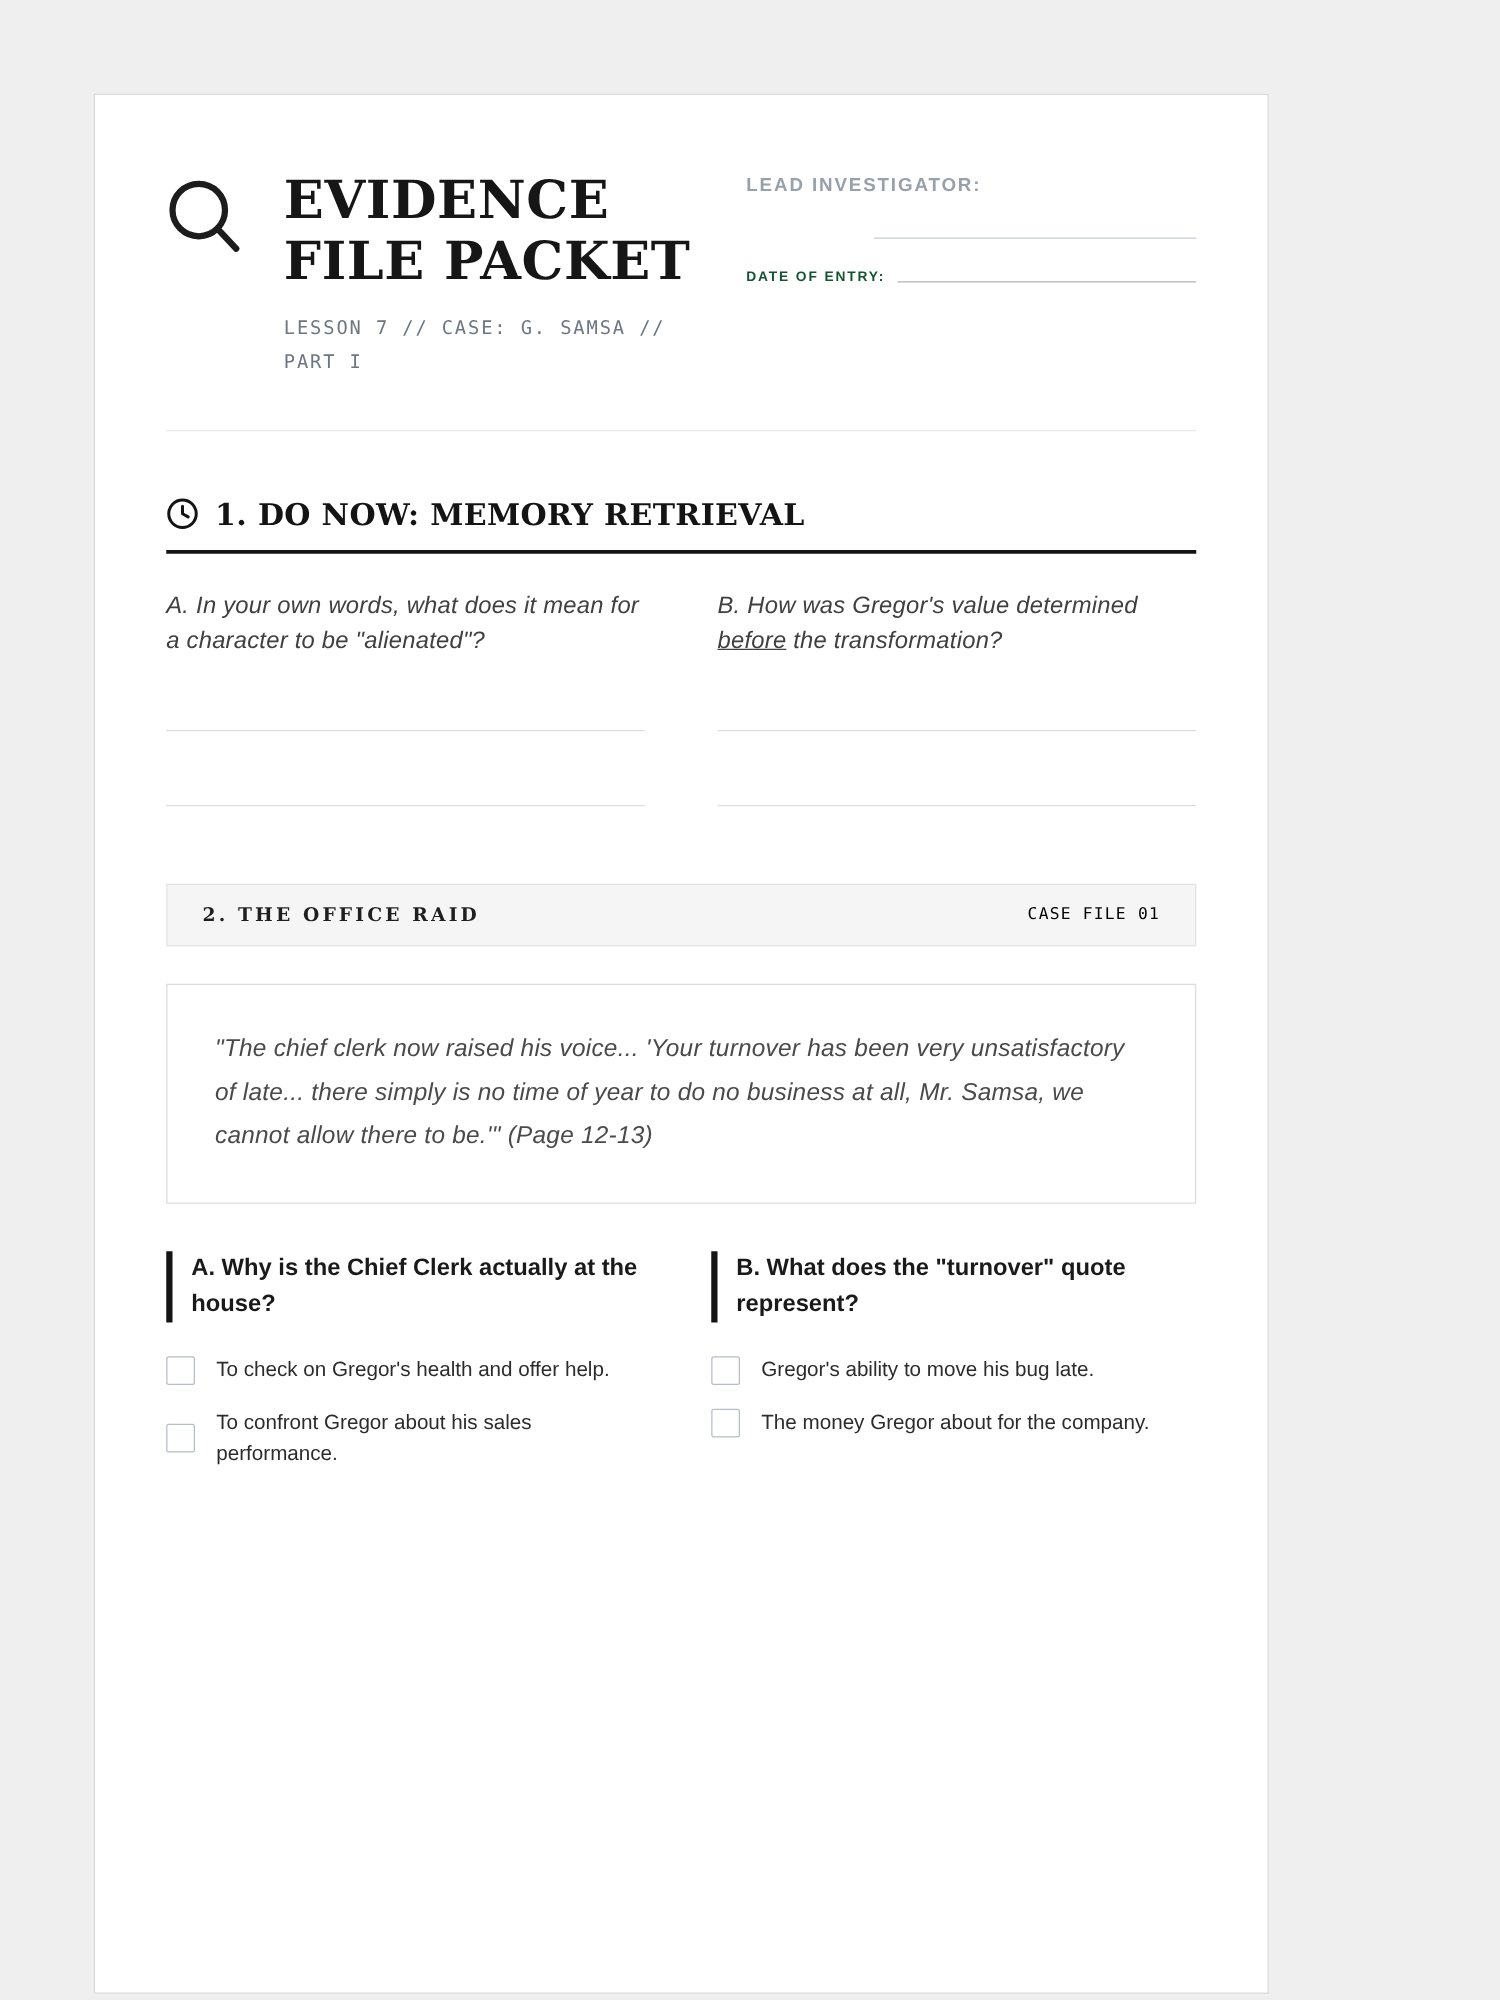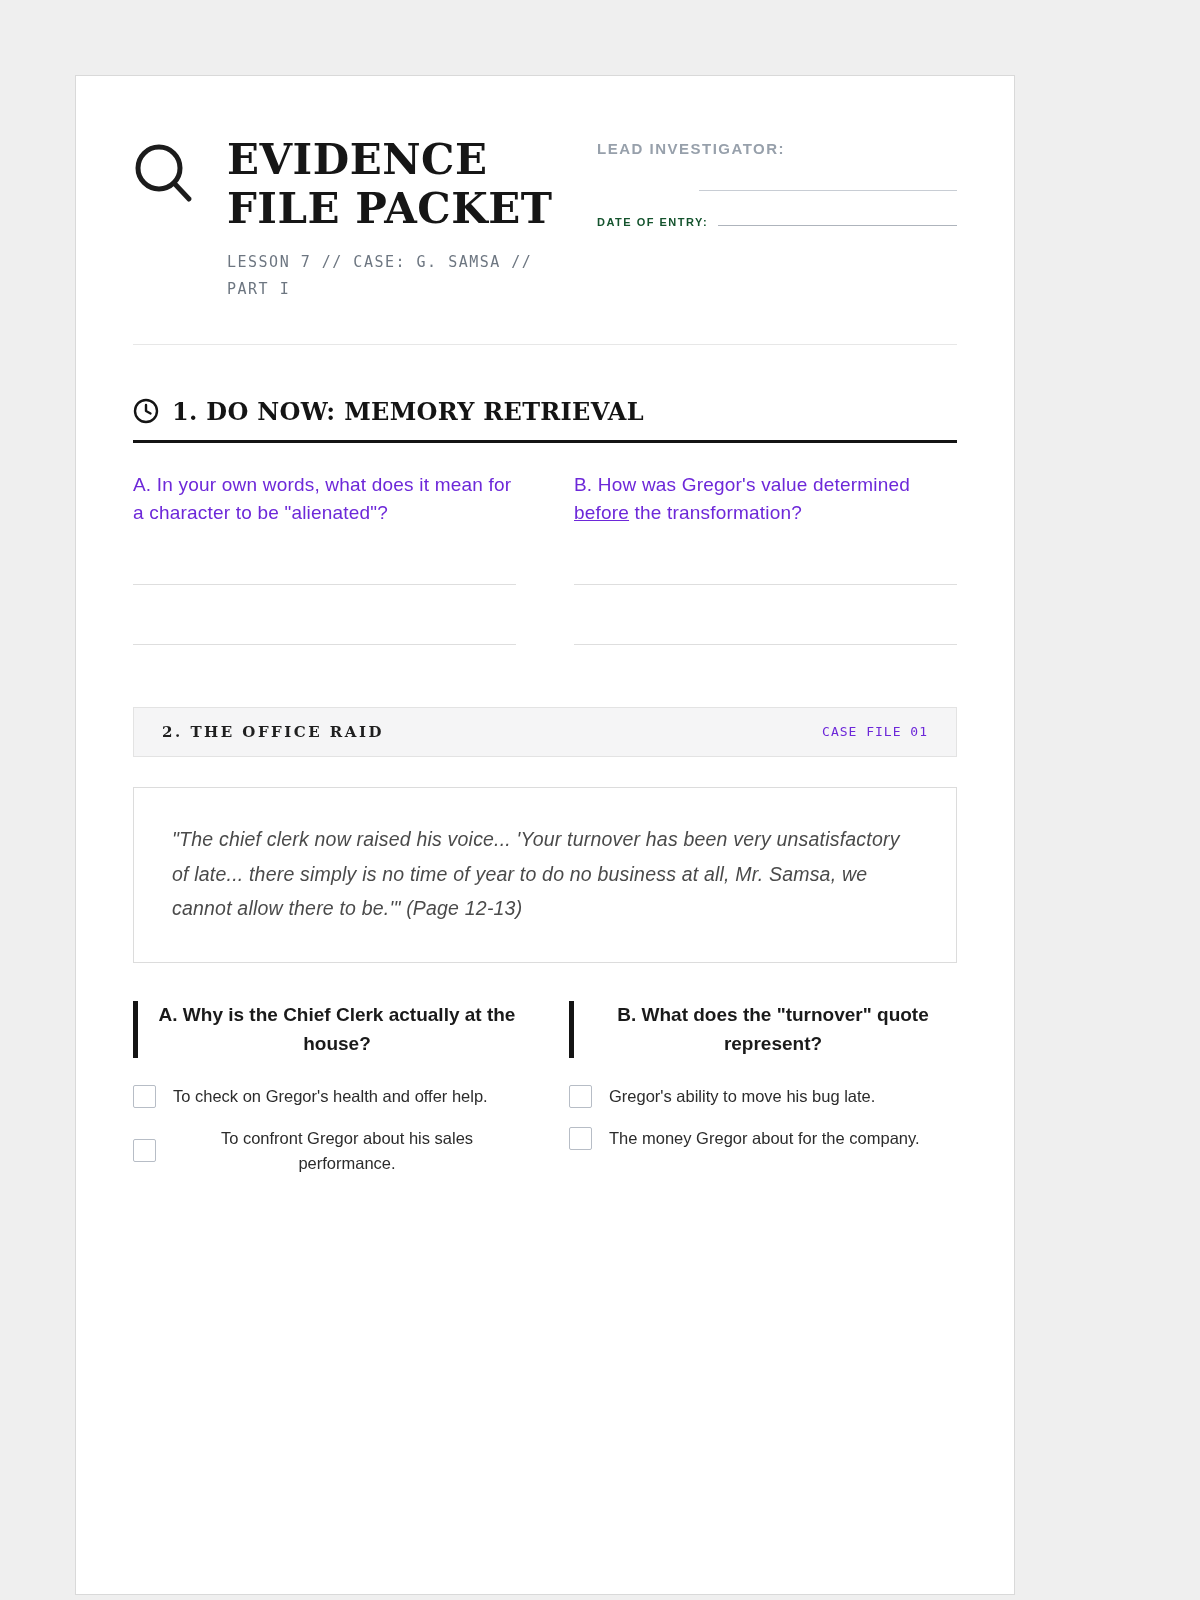--- a/index.html
+++ b/index.html
@@ -77,23 +77,24 @@
     letter-spacing: 0.3px;
     color: #141414;
   }
   .q-grid {
     display: grid;
     grid-template-columns: 1fr 1fr;
     column-gap: 58px;
     margin-top: 28px;
   }
   .q-italic {
+    font-style: italic;
     font-size: 19px;
     line-height: 1.5;
-    color: #6d28d9;
+    color: #404040;
     letter-spacing: 0.2px;
   }
   .q-italic .ul { text-decoration: underline; }
   .write-line { height: 1px; background: #dedede; }
   .write-line.first { margin-top: 56px; }
   .write-line.second { margin-top: 59px; }
 
   
   .banner {
     margin-top: 62px;
@@ -108,41 +109,40 @@
     font-family: "DejaVu Serif", serif;
     font-weight: 700;
     font-size: 15px;
     letter-spacing: 2.5px;
     color: #1f1f1f;
   }
   .case-file {
     font-family: "DejaVu Sans Mono", monospace;
     font-size: 13px;
     letter-spacing: 1px;
-    color: #6d28d9;
+    color: #000000;
   }
   .quote-box {
     margin-top: 30px;
     border: 1px solid #dcdcdc;
     padding: 34px 38px 36px 38px;
   }
   .quote-text {
     font-style: italic;
     font-size: 19.5px;
     line-height: 1.78;
     color: #4a4a4a;
     letter-spacing: 0.2px;
   }
 
   .mcq-grid {
     display: grid;
     grid-template-columns: 1fr 1fr;
     column-gap: 48px;
     margin-top: 38px;
-    text-align: center;
   }
   .mcq-header {
     border-left: 5px solid #141414;
     padding-left: 15px;
     font-weight: 700;
     font-size: 19px;
     line-height: 1.5;
     color: #1a1a1a;
     max-width: 420px;
   }

